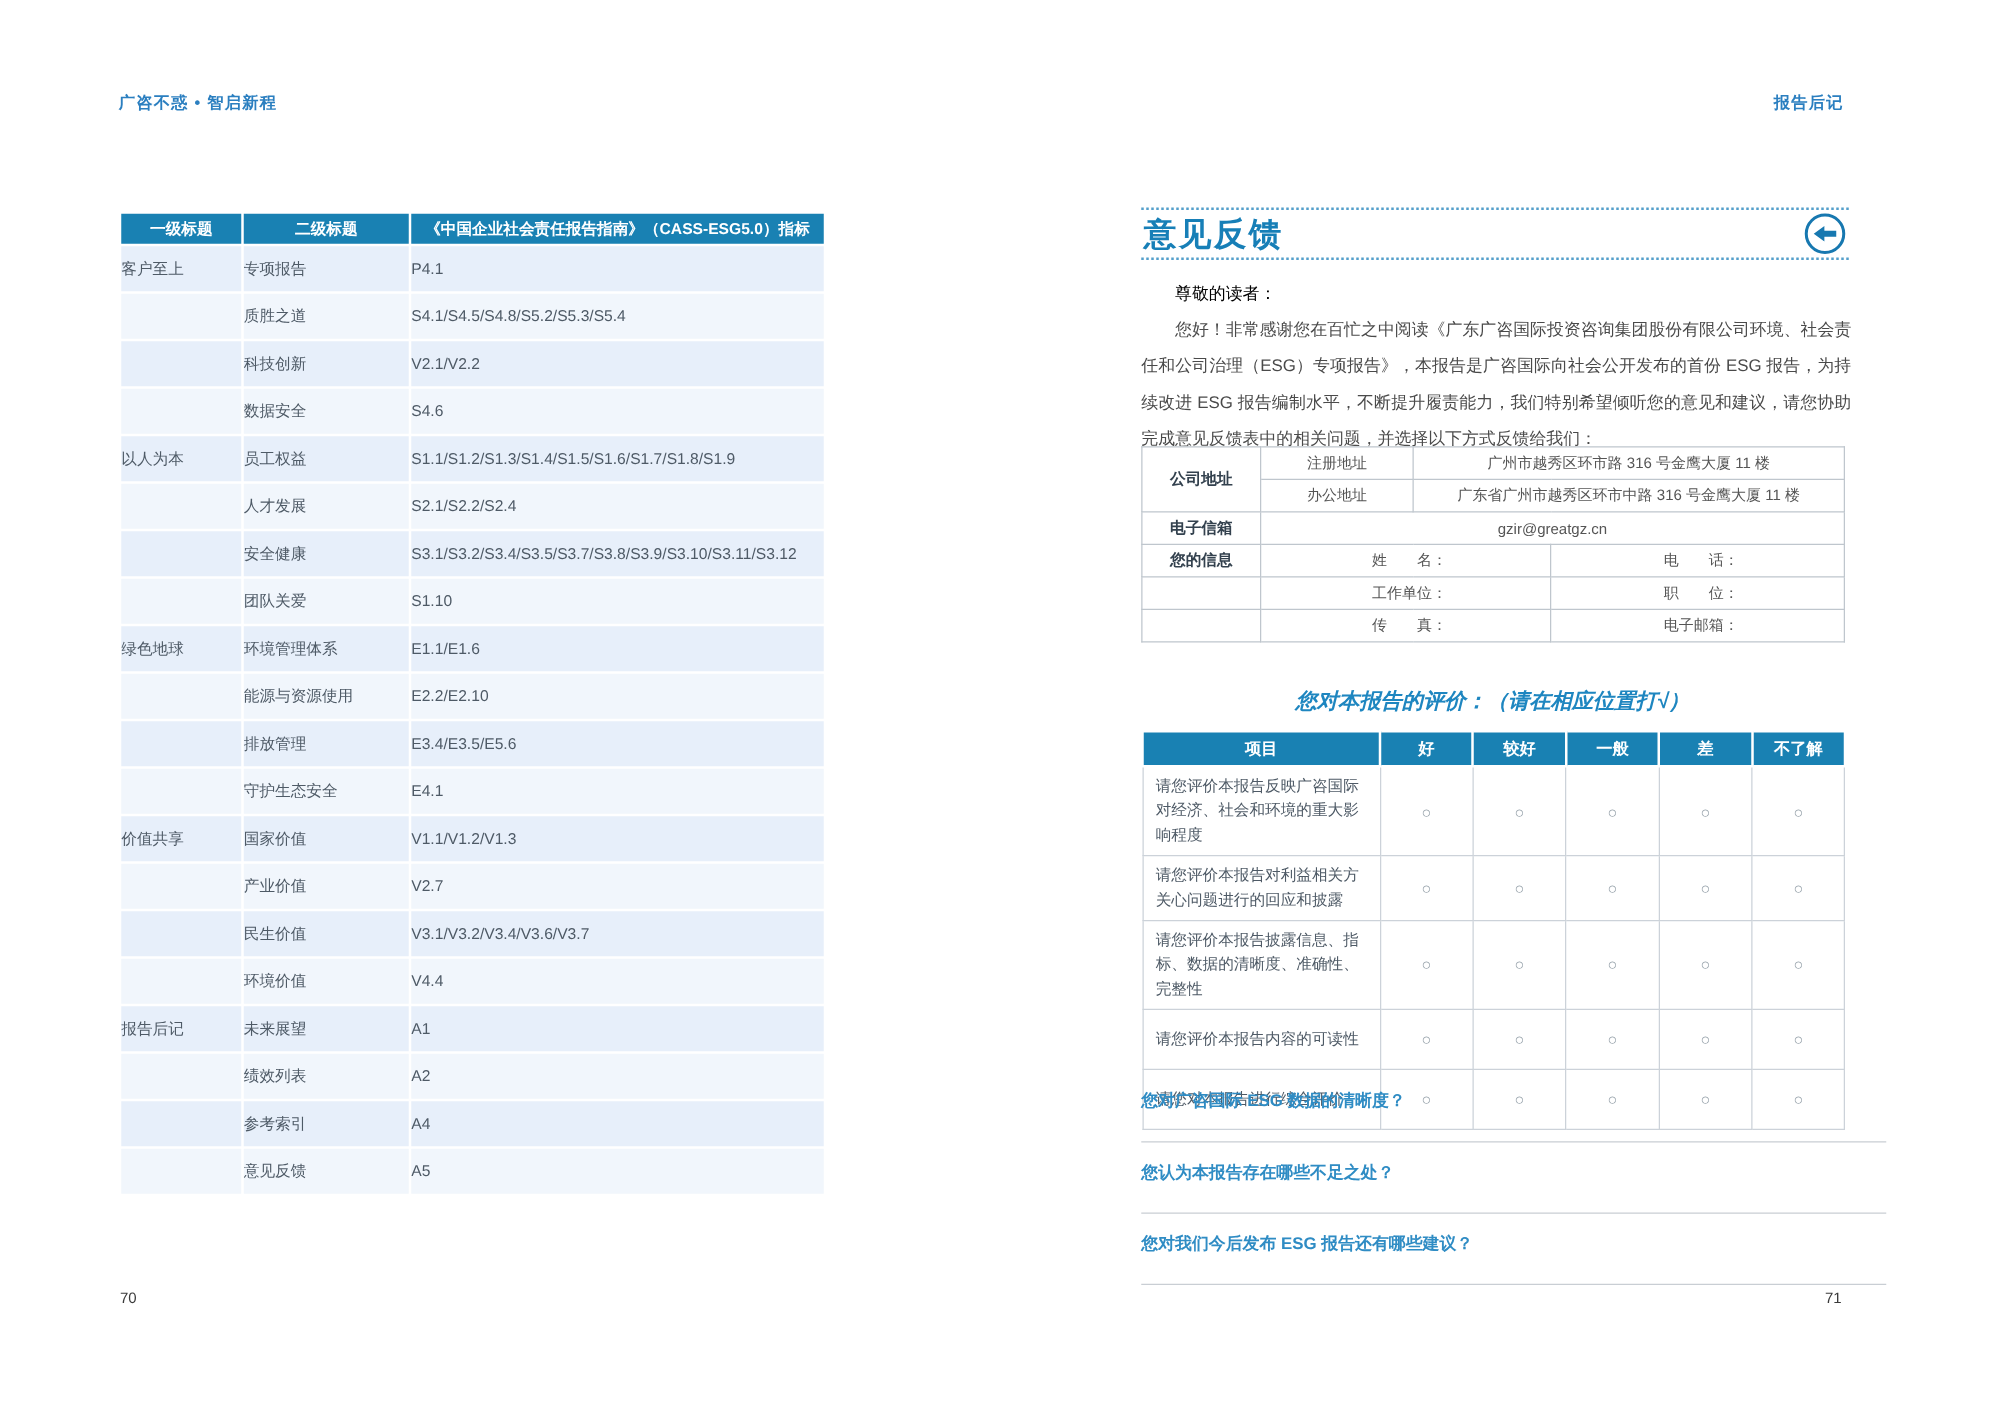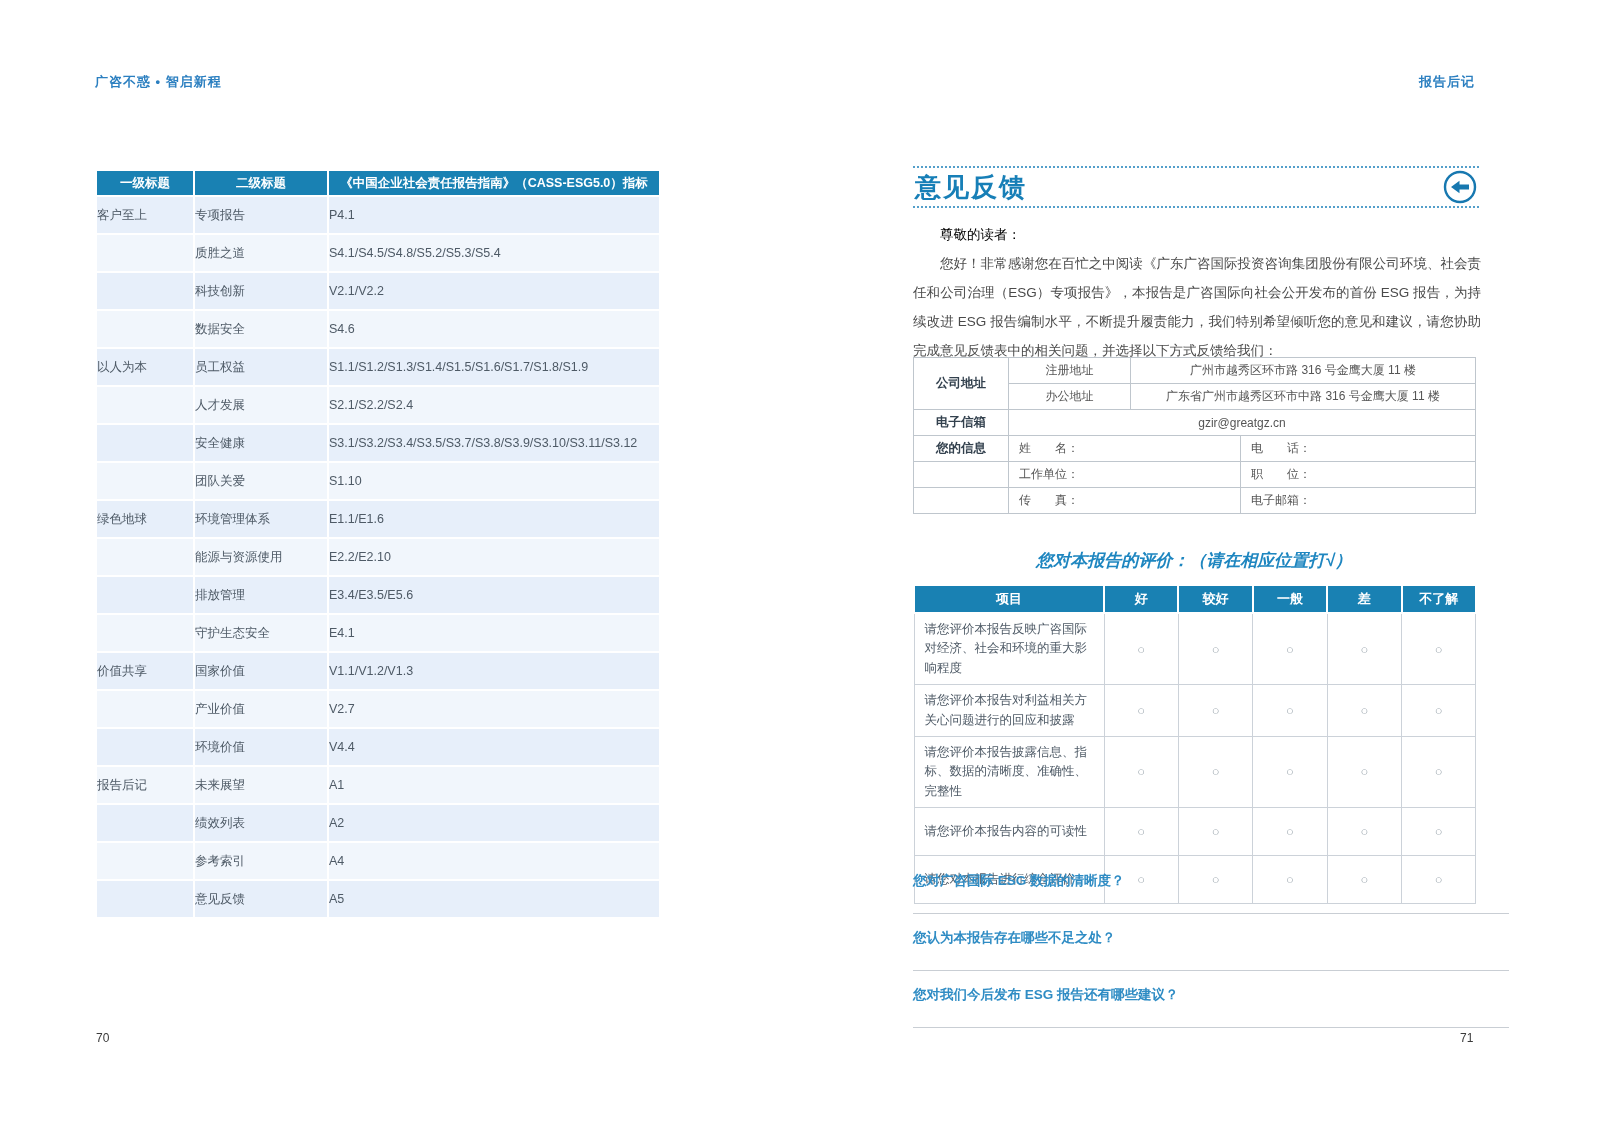--- a/index.html
+++ b/index.html
@@ -51,21 +51,21 @@
   
   .contact-table {
     position:absolute; left:913px; top:357px; width:562px;
     border-collapse:collapse; table-layout:fixed;
   }
   .contact-table col.k1{width:95px;} .contact-table col.k2{width:122px;} .contact-table col.k3{width:110px;} .contact-table col.k4{width:235px;}
   .contact-table td { border:1px solid #bfc6cd; height:26px; font-size:12px; color:#555; padding:0 4px; }
   .contact-table td.lab { font-weight:bold; color:#33414e; text-align:center; font-size:12.5px; }
   .contact-table td.sub { text-align:center; }
   .contact-table td.val { text-align:center; }
-  .contact-table td.field { text-align:left; padding-left:10px; }
+  .contact-table td.field { text-align:center; padding-left:10px; }
 
   
   .rating-head {
     position:absolute; left:913px; top:549px; width:562px; text-align:center;
     font-size:17px; font-weight:bold; color:#1e86c0; white-space:nowrap;font-style:italic;
   }
   .rating-table {
     position:absolute; left:913px; top:584px; width:562px;
     border-collapse:collapse; table-layout:fixed;
   }
@@ -172,20 +172,25 @@
           <td>国家价值</td>
           <td>V1.1/V1.2/V1.3</td>
         </tr>
         <tr>
           <td></td>
           <td>产业价值</td>
           <td>V2.7</td>
         </tr>
         <tr>
           <td></td>
+          <td>民生价值</td>
+          <td>V3.1/V3.2/V3.4/V3.6/V3.7</td>
+        </tr>
+        <tr>
+          <td></td>
           <td>环境价值</td>
           <td>V4.4</td>
         </tr>
         <tr>
           <td>报告后记</td>
           <td>未来展望</td>
           <td>A1</td>
         </tr>
         <tr>
           <td></td>

